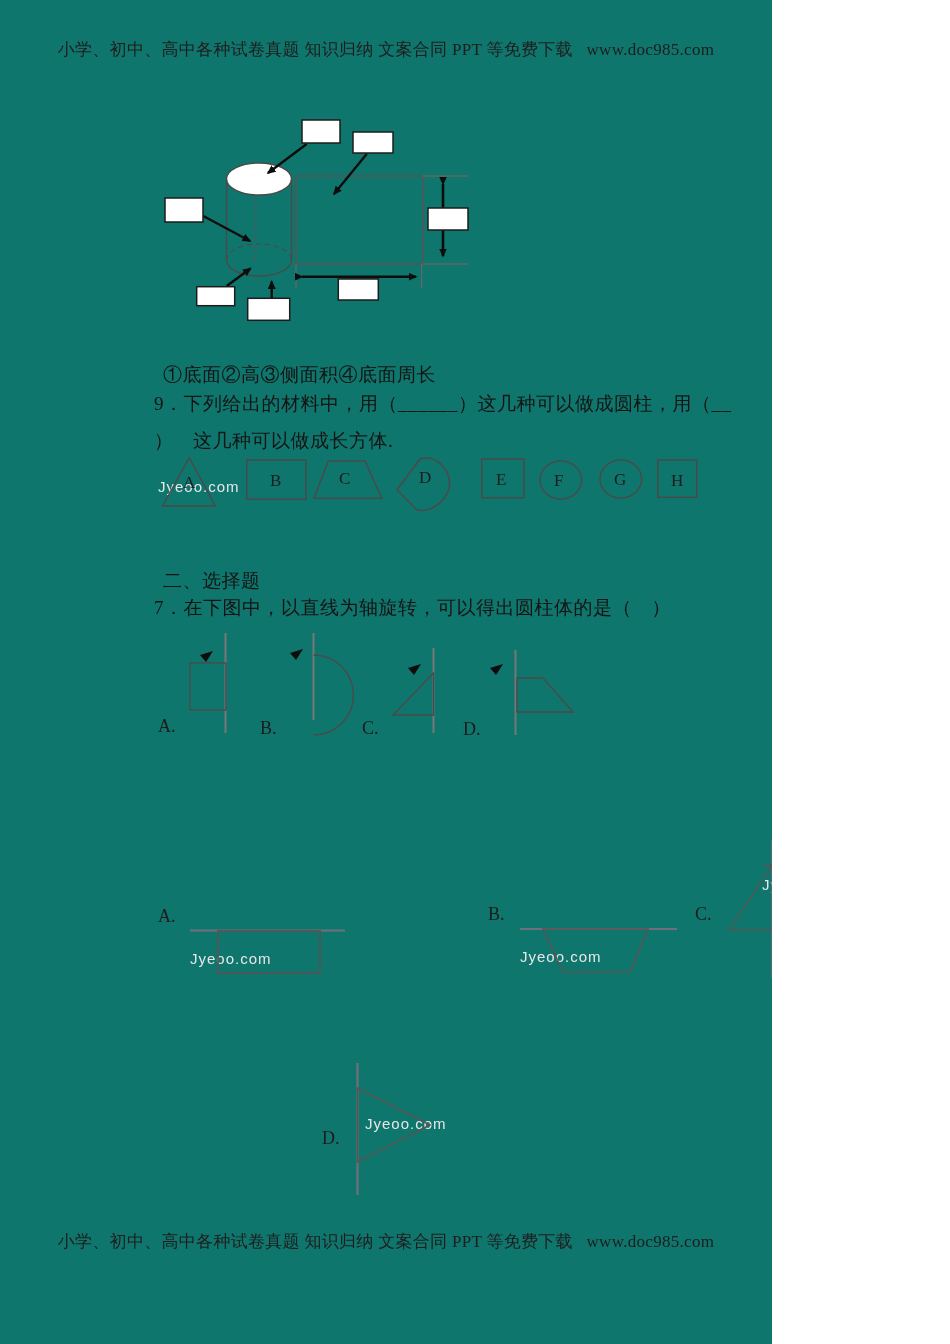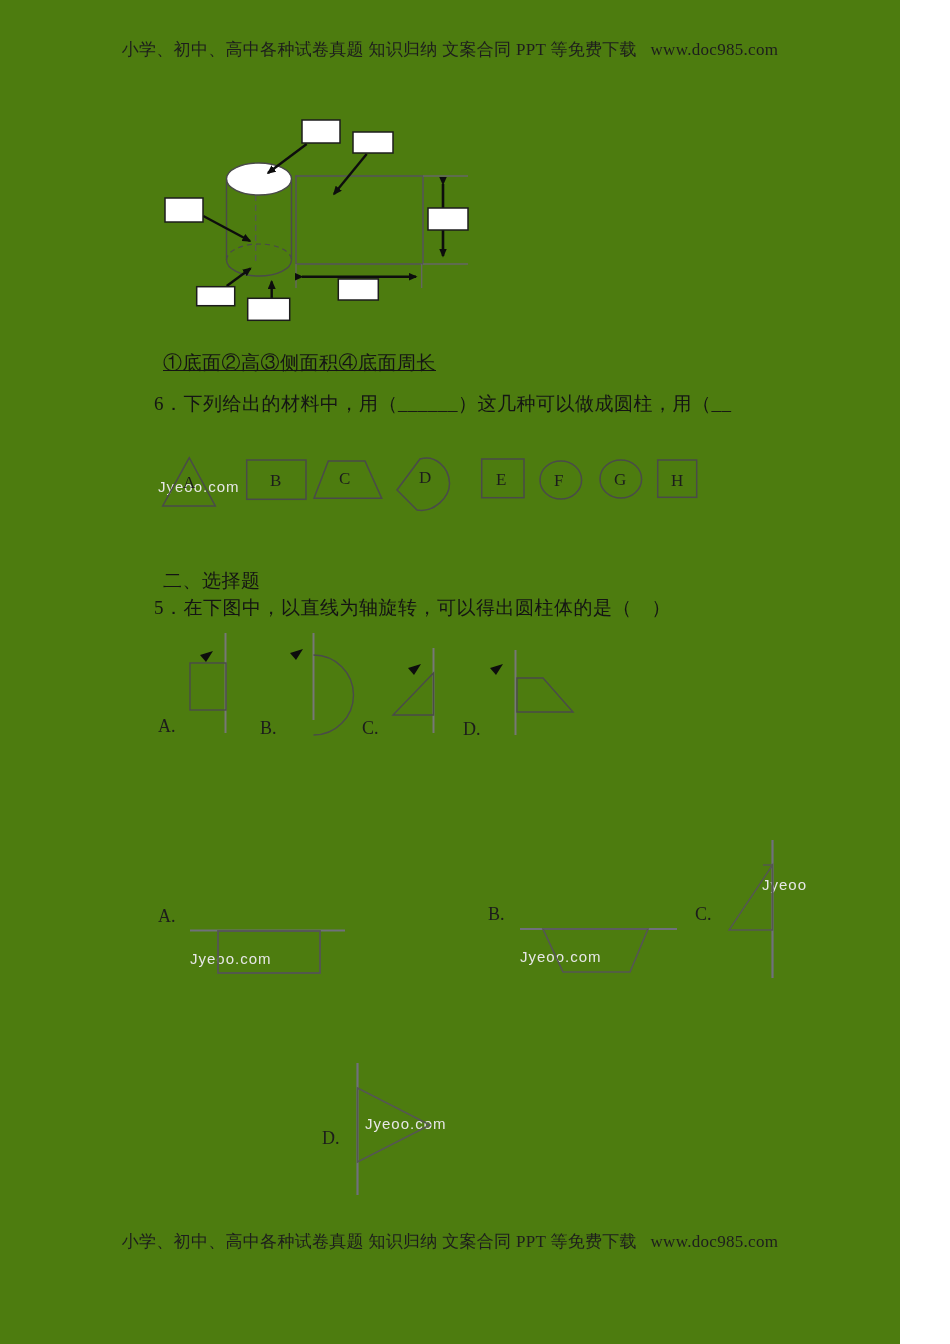--- a/index.html
+++ b/index.html
@@ -1,19 +1,19 @@
 <!DOCTYPE html>
 <html><head>
 <meta charset="utf-8">
 <style>
   html,body{margin:0;padding:0;background:#ffffff;}
   .page{
     position:relative;
-    width:900px;height:1344px;
-    background:#4d7c0f;
+    width:772px;height:1344px;
+    background:#0f766e;
     font-family:"Liberation Serif","DejaVu Serif",serif;
     color:#1c1c1c;
     overflow:hidden;
   }
   .hdr{
     position:absolute;left:0;right:0;text-align:center;
     font-size:17px;color:#1d1d1d;letter-spacing:0.3px;white-space:pre;
   }
   .bodytext{
     position:absolute;font-size:19px;color:#141414;white-space:pre;
@@ -87,23 +87,24 @@
       <rect x="152" y="15" width="38" height="23"></rect>
       <rect x="203" y="27" width="40" height="21"></rect>
       <rect x="15" y="93" width="38" height="24"></rect>
       <rect x="46.7" y="181.7" width="38" height="19"></rect>
       <rect x="97.7" y="193.3" width="42" height="22"></rect>
       <rect x="188.3" y="174" width="40" height="21"></rect>
       <rect x="278" y="103" width="40" height="22"></rect>
     </g>
   </svg>
 
-  <div class="bodytext" style="left:163px;top:350px;text-decoration:underline;">①底面②高③侧面积④底面周长</div>
-
-  <div class="bodytext" style="left:154px;top:391px;">6．下列给出的材料中，用（______）这几种可以做成圆柱，用（__</div>
+  <div class="bodytext" style="left:163px;top:362px;">①底面②高③侧面积④底面周长</div>
+
+  <div class="bodytext" style="left:154px;top:391px;">9．下列给出的材料中，用（______）这几种可以做成圆柱，用（__</div>
+  <div class="bodytext" style="left:154px;top:428px;">）　这几种可以做成长方体.</div>
 
   <div class="wm" style="left:158px;top:478px;">Jyeoo.com</div>
 
   <svg class="fig" style="left:150px;top:450px;" width="560" height="70" viewBox="0 0 560 70">
     <g fill="none" stroke="#4a4a4a" stroke-width="1.5">
       <polygon points="39.3,7.7 12.7,56 65.3,56"></polygon>
       <rect x="96.7" y="10" width="59.3" height="39.3"></rect>
       <polygon points="178.3,11 215,11 231.7,48.3 164,48.3"></polygon>
       <path d="M 270 9 C 285 4.5, 299 17, 299.5 33 C 300 47, 284 63, 267 60 L 247 40 Z"></path>
       <rect x="331.7" y="9" width="42.3" height="38.7"></rect>
@@ -117,21 +118,21 @@
       <text x="189" y="34">C</text>
       <text x="269" y="33">D</text>
       <text x="346" y="35">E</text>
       <text x="404" y="36">F</text>
       <text x="464" y="35">G</text>
       <text x="521" y="36">H</text>
     </g>
   </svg>
 
   <div class="bodytext bold" style="left:163px;top:568px;">二、选择题</div>
-  <div class="bodytext" style="left:154px;top:595px;">5．在下图中，以直线为轴旋转，可以得出圆柱体的是（　）</div>
+  <div class="bodytext" style="left:154px;top:595px;">7．在下图中，以直线为轴旋转，可以得出圆柱体的是（　）</div>
 
   <svg class="fig" style="left:150px;top:628px;" width="445" height="118" viewBox="0 0 445 118">
 
     <g>
       <line x1="75.5" y1="5" x2="75.5" y2="105" stroke="#777" stroke-width="2"></line>
       <rect x="40" y="35" width="36" height="47" fill="none" stroke="#4a4a4a" stroke-width="1.4"></rect>
       <polygon points="50,27 63,23 56,34" fill="#0d0d0d"></polygon>
     </g>
 
     <g>

